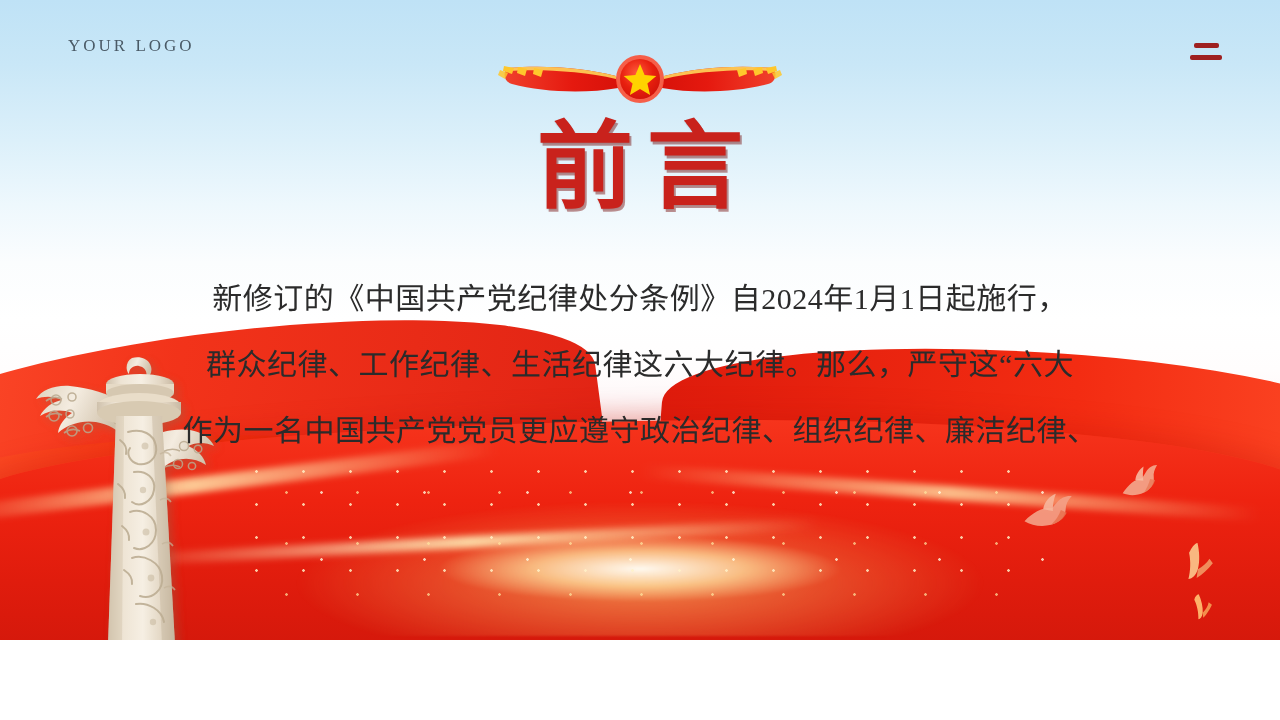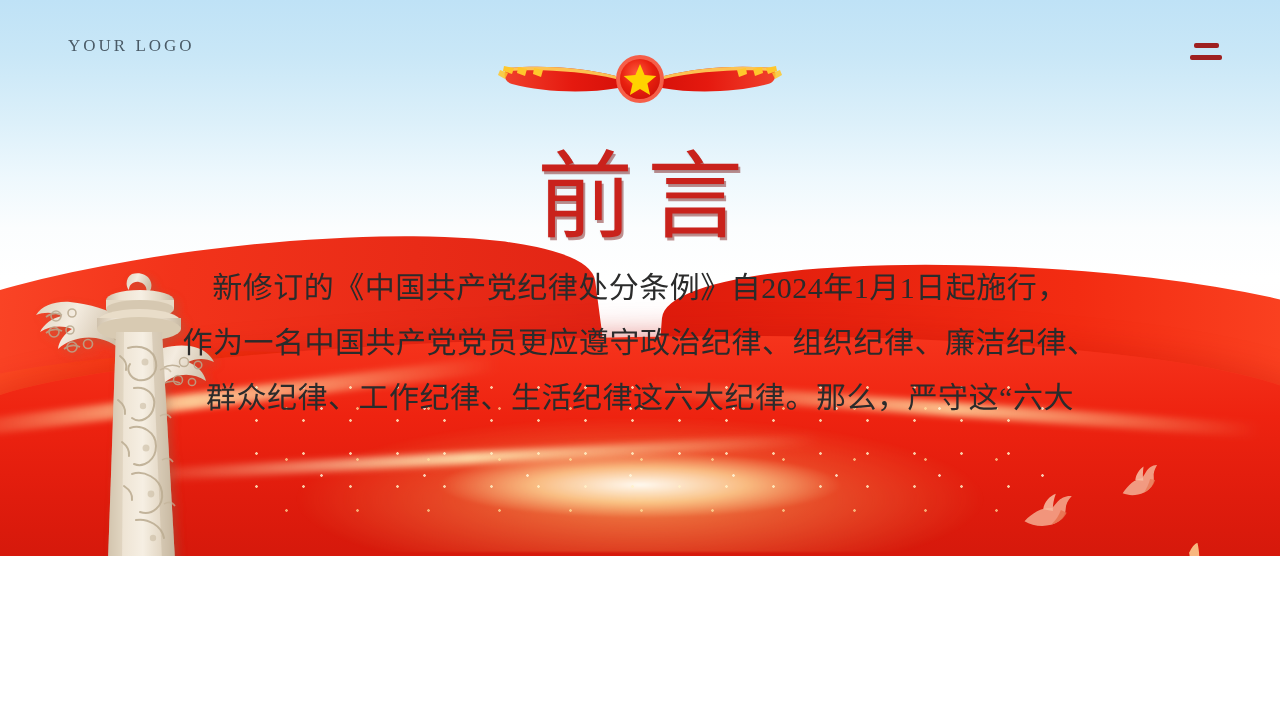--- a/index.html
+++ b/index.html
@@ -3,21 +3,21 @@
 <meta charset="utf-8">
 <title>前言</title>
 <style>
   html,body{margin:0;padding:0;}
   body{
     width:1280px;height:720px;overflow:hidden;
     font-family:"Liberation Serif","DejaVu Serif",serif;
     background:#ffffff;
   }
   .slide{
-    position:relative;width:1280px;height:556px;overflow:hidden;
+    position:relative;width:1280px;height:640px;overflow:hidden;
     background:linear-gradient(to bottom,
       #bfe2f6 0%,
       #c9e7f7 10%,
       #dcf0fa 22%,
       #eef8fd 32%,
       #fbfdfe 41%,
       #ffffff 50%,
       #fffdfd 58%,
       #fdf3f4 66%,
       #fbe8ec 72%,
@@ -136,35 +136,34 @@
   .menu-icon i:nth-child(1){width:25px;margin-right:3px;}
   .menu-icon i:nth-child(2){width:32px;}
 
   
   .ribbon{position:absolute;left:50%;top:52px;transform:translateX(-50%);width:300px;height:56px;}
 
   
   .title{
     position:absolute;left:0;right:0;top:118px;text-align:center;
     font-family:"Liberation Serif","DejaVu Serif",serif;
-    font-size:96px;line-height:1.05;font-weight:400;
+    font-size:96px;line-height:1.05;font-weight:700;
     color:#c9221c;letter-spacing:14px;text-indent:14px;
     text-shadow:2px 3px 0 rgba(120,14,10,.45), 0 1px 2px rgba(0,0,0,.12);
-    margin-top:30px;
   }
 
   
   .body-text{
     position:absolute;left:140px;right:140px;top:258px;
     text-align:center;
     font-family:"Liberation Serif","DejaVu Serif",serif;
     font-size:30px;line-height:50px;color:#2b2b2b;
     letter-spacing:.5px;
   }
-  .body-text p{margin:5px;}
+  .body-text p{margin:16px;}
 </style>
 </head>
 <body>
 
 <div class="slide">
 
   <div class="cloud-haze"></div>
 
   <div class="silk-wrap">
     <div class="silk-band silk-left"></div>
@@ -360,17 +359,17 @@
       <circle cx="150" cy="27" r="20" fill="url(#circG)"></circle>
 
       <path d="M150 12 L154.6 22.9 L166.3 23.9 L157.4 31.6 L160.1 43 L150 36.9 L139.9 43 L142.6 31.6 L133.7 23.9 L145.4 22.9 Z" fill="#ffd200"></path>
     </svg>
   </div>
 
   <div class="title">前言</div>
 
   <div class="body-text">
     <p>新修订的《中国共产党纪律处分条例》自2024年1月1日起施行，</p>
+    <p>群众纪律、工作纪律、生活纪律这六大纪律。那么，严守这“六大</p>
     <p>作为一名中国共产党党员更应遵守政治纪律、组织纪律、廉洁纪律、</p>
-    <p>群众纪律、工作纪律、生活纪律这六大纪律。那么，严守这“六大</p>
   </div>
 
 </div>
 
 </body></html>

